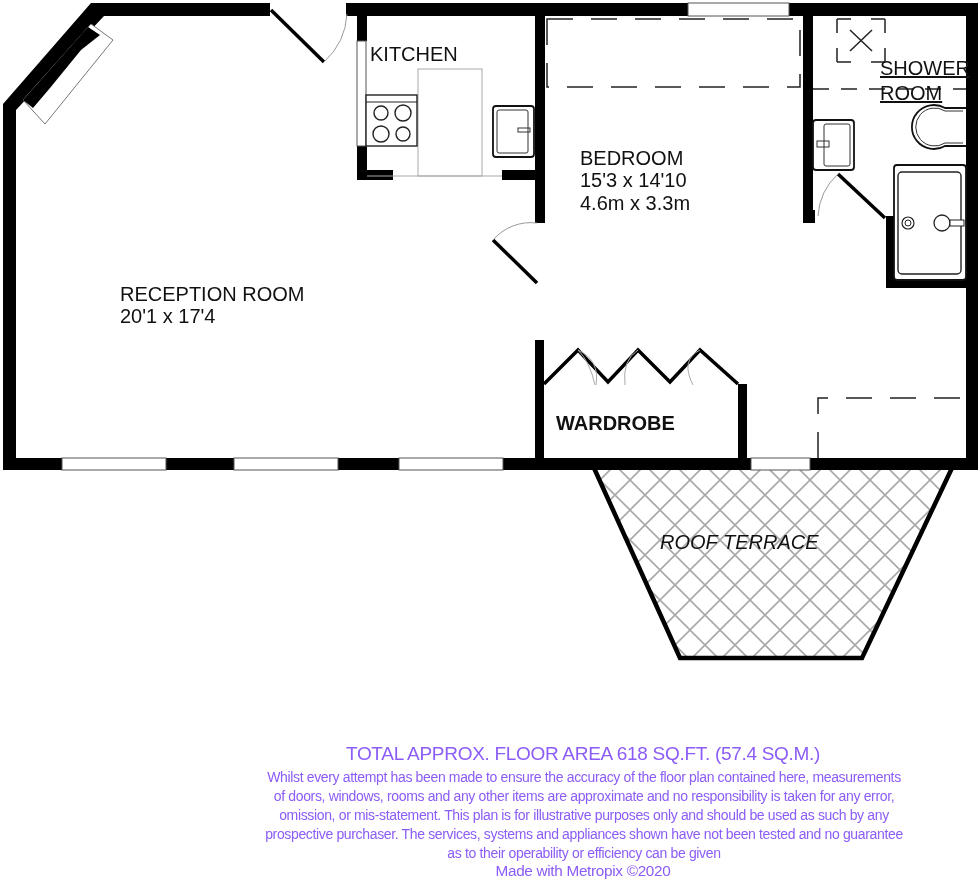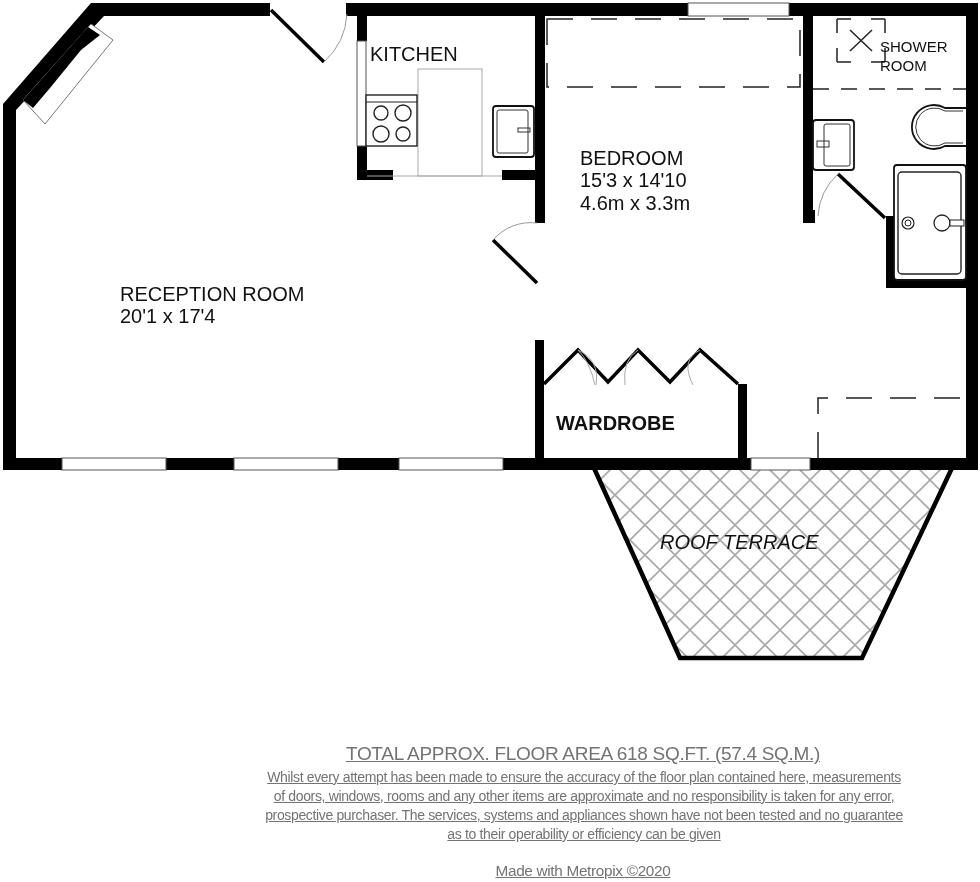--- a/index.html
+++ b/index.html
@@ -1,21 +1,21 @@
 <!DOCTYPE html>
 <html><head>
 <meta charset="utf-8">
 <style>
   html,body{margin:0;padding:0;background:#ffffff;}
   body{width:980px;height:882px;position:relative;overflow:hidden;font-family:"Liberation Sans",sans-serif;}
   svg{position:absolute;left:0;top:0;}
   .lbl{position:absolute;text-align:left;color:#111;font-family:"Liberation Sans",sans-serif;line-height:1.12;}
   .room-name{font-size:20px;}
   .room-dim{font-size:20px;}
-  .footer{position:absolute;left:0;width:980px;text-align:center;color:#737373;font-family:"Liberation Sans",sans-serif;text-decoration:underline;}
+  .footer{position:absolute;left:0;width:980px;text-align:center;color:#8b5cf6;font-family:"Liberation Sans",sans-serif;}
   .total{top:743px;left:188px;width:790px;font-size:19px;letter-spacing:-0.3px;}
   .disc{top:768px;left:188px;width:792px;font-size:14px;line-height:19px;letter-spacing:-0.35px;}
   .made{top:862px;left:188px;width:790px;font-size:15.3px;letter-spacing:-0.3px;}
 </style>
 </head>
 <body>
 
 <svg width="980" height="882" viewBox="0 0 980 882">
   <defs>
     <pattern id="hatch" patternUnits="userSpaceOnUse" width="30" height="30">
@@ -159,33 +159,34 @@
   <div class="room-name">RECEPTION ROOM</div>
   <div class="room-dim">20'1 x 17'4</div>
 </div>
 
 <div class="lbl" style="left:580px;top:147px;width:160px;">
   <div class="room-name">BEDROOM</div>
   <div class="room-dim">15'3 x 14'10</div>
   <div class="room-dim">4.6m x 3.3m</div>
 </div>
 
-<div class="lbl" style="left:880px;top:38px;width:96px;font-size:15px;line-height:1.25;">
+<div class="lbl" style="left:880px;top:56px;width:96px;font-size:20px;line-height:1.25;text-decoration:underline;">
   <div>SHOWER</div>
   <div>ROOM</div>
 </div>
 
 <div class="lbl" style="left:556px;top:412px;width:170px;font-weight:bold;">
   <div class="room-name">WARDROBE</div>
 </div>
 
 <div class="lbl" style="left:660px;top:531px;width:226px;font-style:italic;">
   <div class="room-name">ROOF TERRACE</div>
 </div>
 
 <div class="footer total">TOTAL APPROX. FLOOR AREA 618 SQ.FT. (57.4 SQ.M.)</div>
 <div class="footer disc">
   <div>Whilst every attempt has been made to ensure the accuracy of the floor plan contained here, measurements</div>
   <div>of doors, windows, rooms and any other items are approximate and no responsibility is taken for any error,</div>
+  <div>omission, or mis-statement. This plan is for illustrative purposes only and should be used as such by any</div>
   <div>prospective purchaser. The services, systems and appliances shown have not been tested and no guarantee</div>
   <div>as to their operability or efficiency can be given</div>
 </div>
 <div class="footer made">Made with Metropix ©2020</div>
 
 </body></html>

